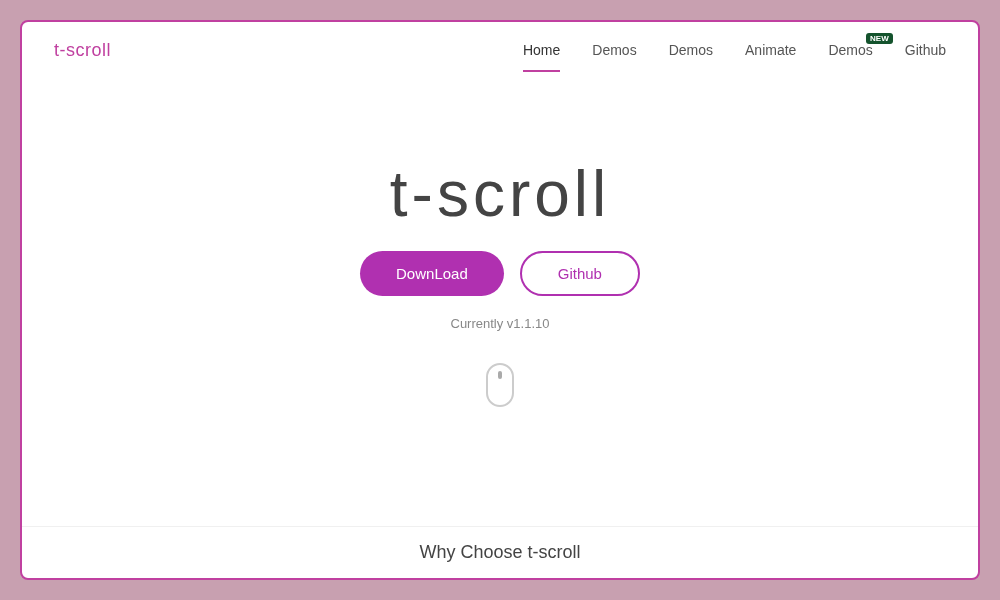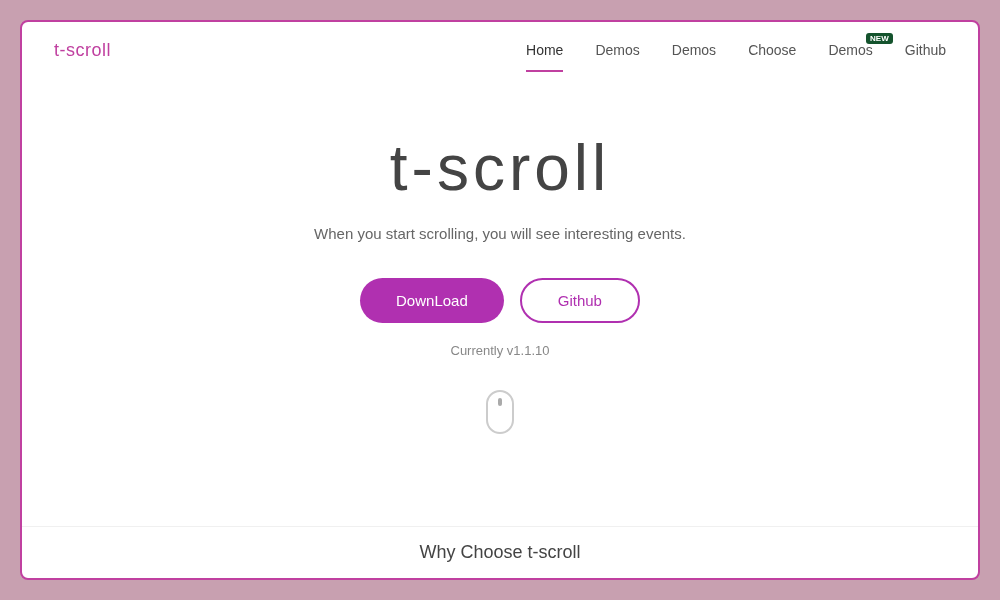--- a/index.html
+++ b/index.html
@@ -191,35 +191,34 @@
       <li class="active">
         <a href="#">Home</a>
       </li>
       <li>
         <a href="#">Demos</a>
       </li>
       <li>
         <a href="#">Demos</a>
       </li>
       <li>
-        <a href="#">Choose</a>
+        <a href="#">Animate</a>
       </li>
       <li class="nav-badge">
         <a href="#">Demos</a>
         <span class="badge">new</span>
       </li>
       <li>
         <a href="#">Github</a>
       </li>
     </ul>
   </nav>
 
   <section class="hero">
     <h1 class="hero-title">t-scroll</h1>
-    <p class="hero-subtitle">When you start scrolling, you will see interesting events.</p>
     <div class="hero-buttons">
       <button class="btn-download">DownLoad</button>
       <button class="btn-github">Github</button>
     </div>
     <p class="version-text">Currently v1.1.10</p>
     <div class="scroll-indicator">
       <div class="scroll-dot"></div>
     </div>
   </section>
 

